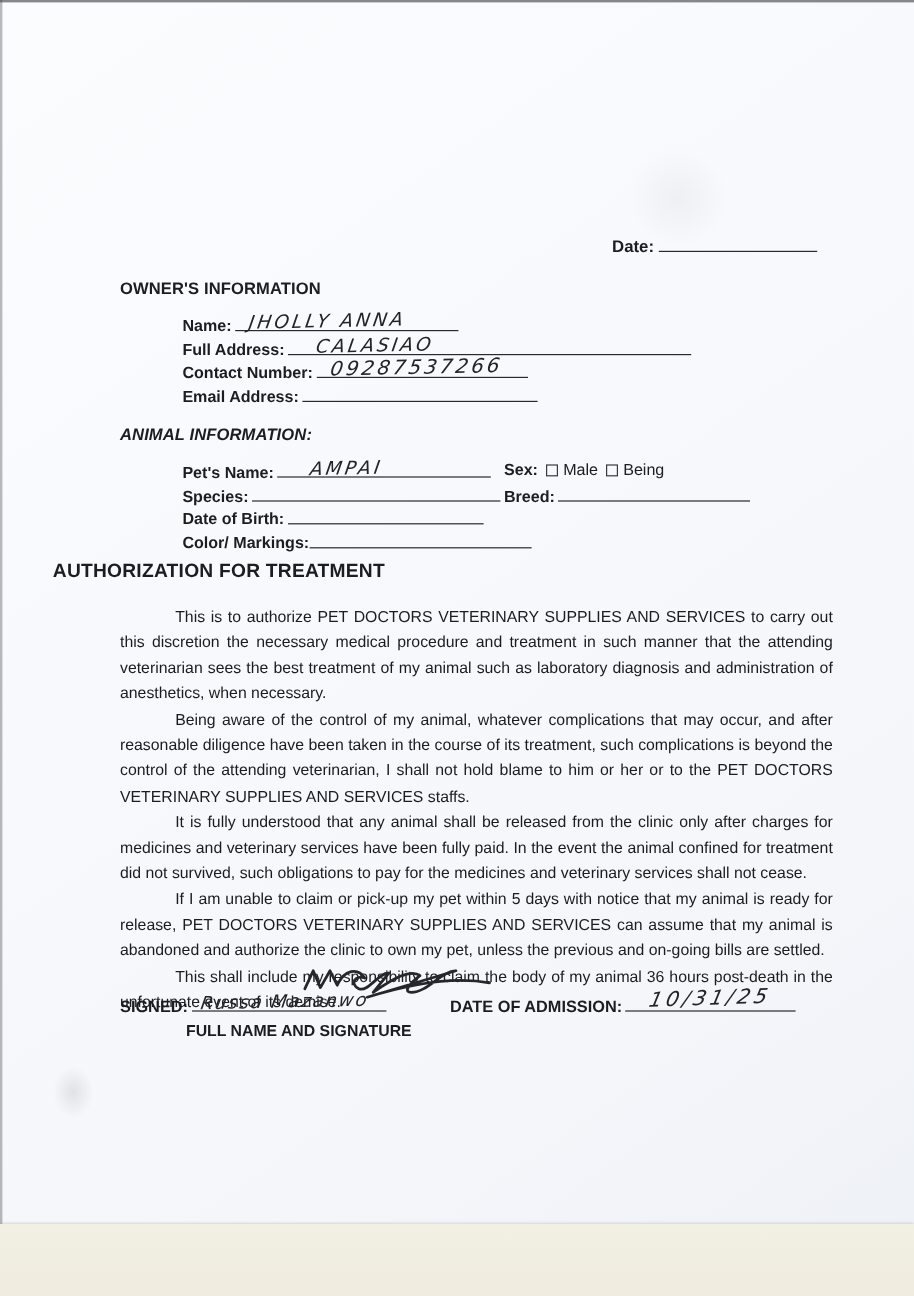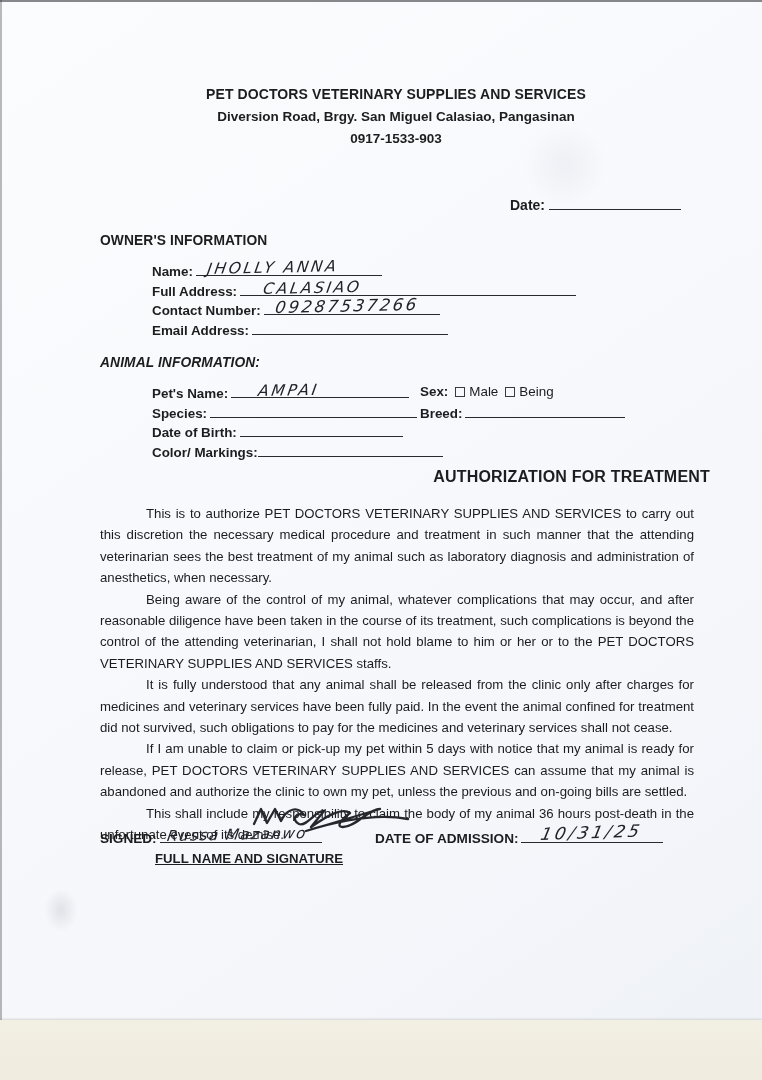--- a/index.html
+++ b/index.html
@@ -37,50 +37,45 @@
   .hw{
     position:absolute;left:10px;bottom:-3px;
     font-family:"DejaVu Sans",sans-serif;font-style:italic;font-weight:normal;
     color:#23232b;font-size:15.5px;letter-spacing:2.5px;white-space:nowrap;
     transform:skewX(-10deg) rotate(-1.2deg);transform-origin:left bottom;
   }
   .rightcol{position:absolute;left:268px;top:0;font-weight:bold;}
   .cb{display:inline-block;width:8px;height:8px;border:1.2px solid #3a3a3e;margin:0 4px 0 7px;vertical-align:-1px;background:transparent;}
   .cb-lab{font-weight:normal;font-size:13.4px;}
 
-  .auth-title{position:absolute;top:468px;left:0;width:710px;text-align:right;padding-left:44px;box-sizing:border-box;
+  .auth-title{position:absolute;top:468px;left:0;width:710px;text-align:left;padding-left:44px;box-sizing:border-box;
     font-weight:bold;font-size:16px;letter-spacing:.2px;}
 
   .body-text{position:absolute;top:503px;left:100px;width:594px;font-size:13.2px;line-height:21.4px;
     text-align:justify;color:#1c1c1e;}
   .body-text p{margin:0;text-indent:46px;}
 
   .sig-scribble{position:absolute;left:248px;top:798px;}
   .signed-row{position:absolute;top:828px;left:100px;font-weight:bold;font-size:13.6px;}
   .signed-row .line{width:162px;height:14px;}
   .signed-row .hw{font-size:15px;letter-spacing:1.5px;left:6px;}
-  .sig-caption{position:absolute;top:851px;left:155px;font-weight:bold;font-size:13.2px;text-decoration:underline;}
+  .sig-caption{position:absolute;top:851px;left:155px;font-weight:bold;font-size:13.2px;}
   .admission-row{position:absolute;top:828px;left:375px;font-weight:bold;font-size:13.6px;}
   .admission-row .line{width:142px;height:14px;}
   .admission-row .hw{font-size:17px;letter-spacing:3px;left:18px;bottom:-2px;transform:skewX(-14deg) rotate(-2deg);}
 </style>
 </head>
 <body>
 
 <div class="page">
   <div class="edge-top"></div>
   <div class="edge-left"></div>
   <div class="crease"></div>
   <div class="smudge"></div>
 
-  <div class="header">
-    <div class="h1">PET DOCTORS VETERINARY SUPPLIES AND SERVICES</div>
-    <div class="h2">Diversion Road, Brgy. San Miguel Calasiao, Pangasinan</div>
-    <div class="h3">0917-1533-903</div>
-  </div>
 
   <div class="date-row">
     <span>Date:</span><span class="line"></span>
   </div>
 
   <div class="sec-head owner-head">OWNER'S INFORMATION</div>
 
   <div class="fields owner-fields">
     <div class="frow">
       <span class="lbl">Name:</span><span class="line" style="width:186px;"><span class="hw">JHOLLY ANNA</span></span>

